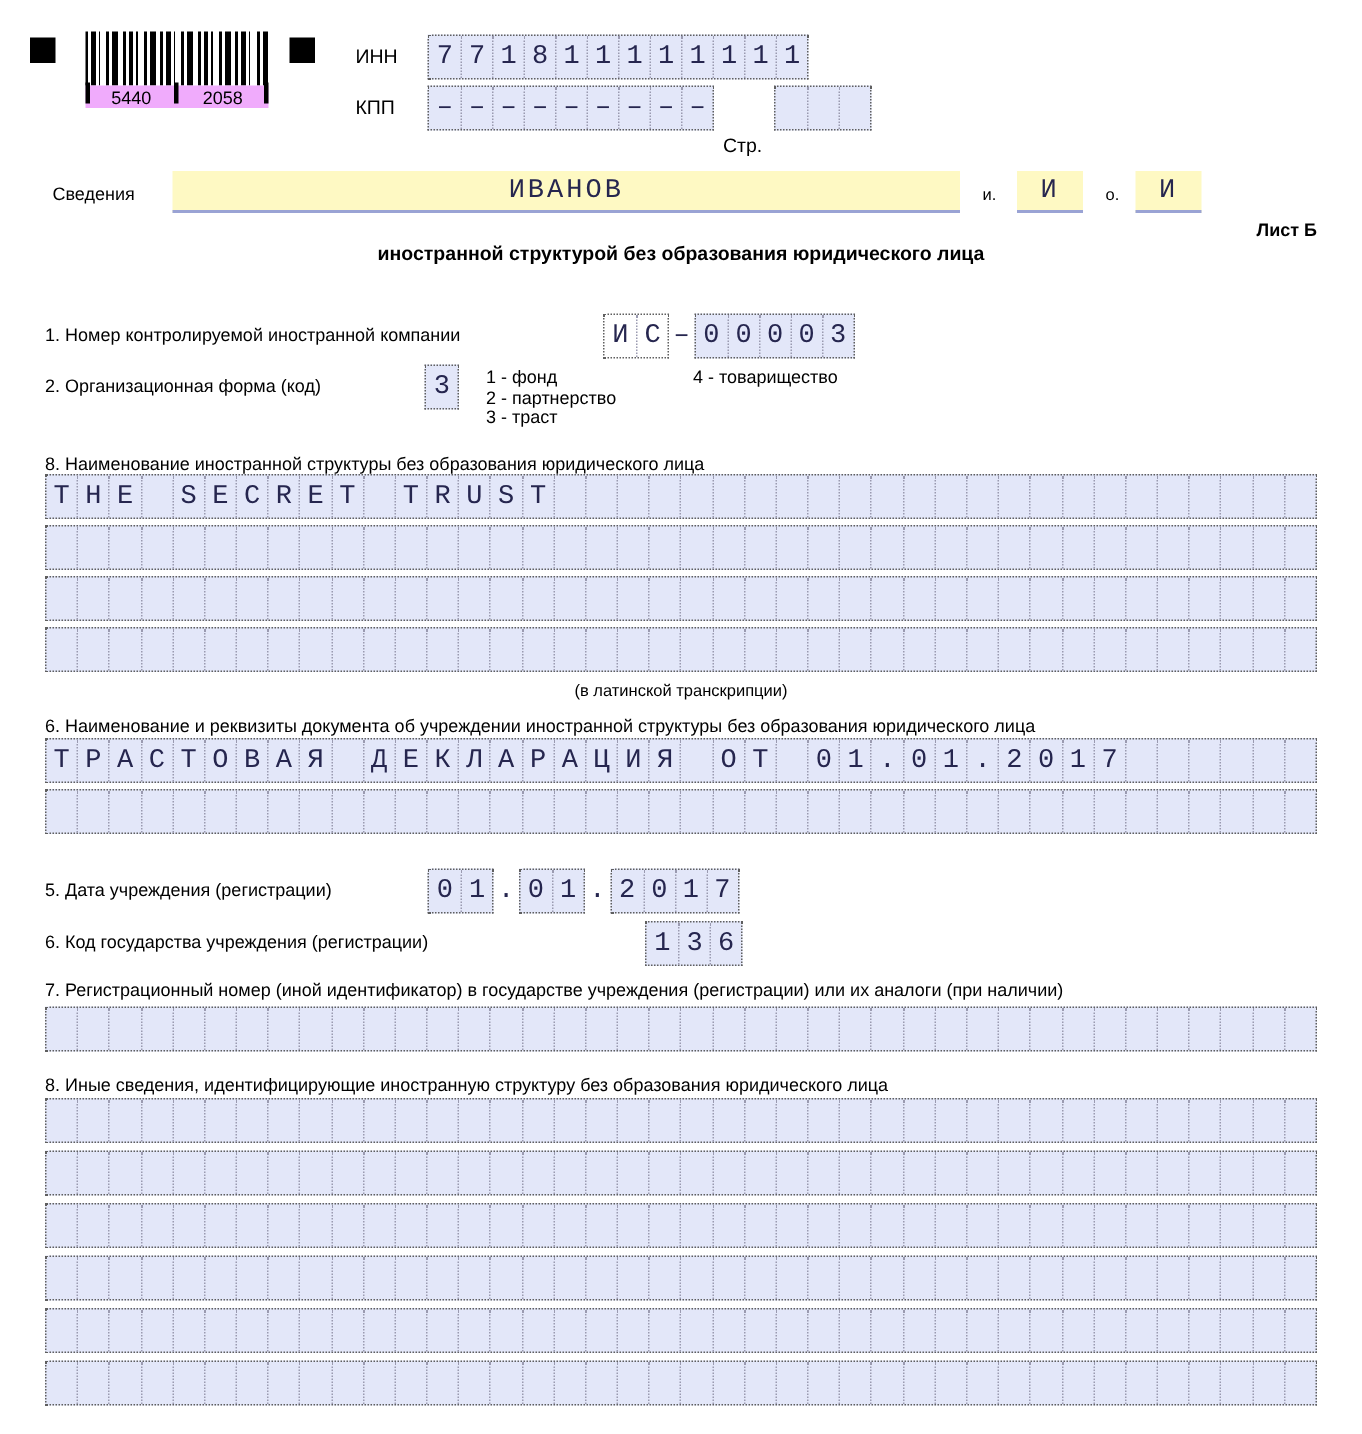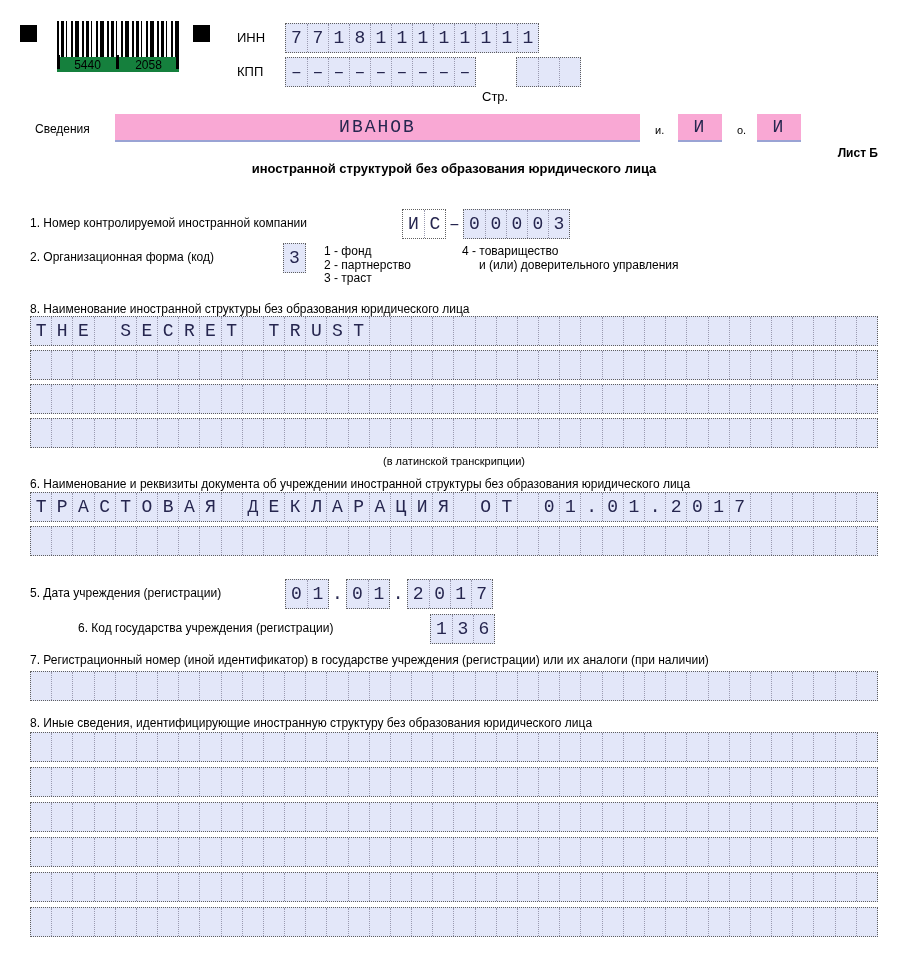--- a/index.html
+++ b/index.html
@@ -9,37 +9,37 @@
   .corner-square{width:17px;height:17px;background:#000;}
   
   .barcode-bars{width:122px;height:36px;
     background:repeating-linear-gradient(90deg,
       #000 0 2px,#fff 2px 4px,
       #000 4px 7px,#fff 7px 9px,
       #000 9px 10px,#fff 10px 14px,
       #000 14px 16px,#fff 16px 18px,
       #000 18px 22px,#fff 22px 25px);}
   .barcode-digits{position:relative;width:122px;display:flex;justify-content:space-around;
-    font-size:12px;color:#000;background:#15803d;padding-top:1px;}
+    font-size:12px;color:#000;background:#f0abfc;padding-top:1px;}
   .barcode-digits .stub{position:absolute;top:-2px;width:3px;height:14px;background:#000;}
   .stub.s-left{left:0;} .stub.s-mid{left:59px;} .stub.s-right{right:0;}
   
   .cellrow{display:inline-flex;background:#e3e7f9;border:1px dotted #5f5f5f;}
   .cellrow.white{background:#fff;}
   .cell{width:21px;height:28px;display:flex;align-items:center;justify-content:center;
     font-family:"Liberation Mono",monospace;font-size:18px;color:#26264f;
     border-left:1px dotted #9a9ab0;box-sizing:border-box;}
   .cell:first-child{border-left:none;}
   .bigrow{display:flex;width:848px;background:#e3e7f9;border:1px dotted #5f5f5f;
     height:30px;box-sizing:border-box;margin-bottom:4px;}
   .bigrow .cell{flex:1;width:auto;height:100%;}
   
   .id-label{font-size:13px;}
   
-  .fill-field{background:#f9a8d4;border-bottom:2px solid #9aa3d4;display:flex;
+  .fill-field{background:#fef9c3;border-bottom:2px solid #9aa3d4;display:flex;
     align-items:center;justify-content:center;font-family:"Liberation Mono",monospace;
     font-size:18px;color:#26264f;letter-spacing:2px;}
   
   .form-title{width:100%;text-align:center;font-weight:bold;font-size:13px;line-height:16px;}
   .sheet-label{font-weight:bold;font-size:12px;}
   .caption{font-size:11px;}
   .legend{font-size:12px;line-height:13.5px;}
   .legend .cont{padding-left:17px;}
   .sep-glyph{font-family:"Liberation Mono",monospace;font-size:18px;color:#26264f;
     display:inline-flex;align-items:center;padding:0 3px;}
@@ -127,21 +127,20 @@
 <div class="abs cellrow" style="left:283px;top:243px;">
     <span class="cell">3</span>
   </div>
 <div class="abs legend" style="left:324px;top:245px;">
   <div>1 - фонд</div>
   <div>2 - партнерство</div>
   <div>3 - траст</div>
 </div>
 <div class="abs legend" style="left:462px;top:245px;">
   <div>4 - товарищество</div>
-  <div class="cont">и (или) доверительного управления</div>
 </div>
 
 <span class="abs" style="left:30px;top:302px;">8. Наименование иностранной структуры без образования юридического лица</span>
 <div class="abs" style="left:30px;top:316px;">
   <div class="bigrow">
       <span class="cell">T</span>
       <span class="cell">H</span>
       <span class="cell">E</span>
       <span class="cell"></span>
       <span class="cell">S</span>
@@ -411,21 +410,21 @@
     </div>
   <span class="sep-glyph">.</span>
   <div class="cellrow">
       <span class="cell">2</span>
       <span class="cell">0</span>
       <span class="cell">1</span>
       <span class="cell">7</span>
     </div>
 </div>
 
-<span class="abs" style="left:30px;top:621px;margin-left:48px;">6. Код государства учреждения (регистрации)</span>
+<span class="abs" style="left:30px;top:621px;">6. Код государства учреждения (регистрации)</span>
 <div class="abs cellrow" style="left:430px;top:614px;">
     <span class="cell">1</span>
     <span class="cell">3</span>
     <span class="cell">6</span>
   </div>
 
 <span class="abs" style="left:30px;top:653px;">7. Регистрационный номер (иной идентификатор) в государстве учреждения (регистрации) или их аналоги (при наличии)</span>
 <div class="abs" style="left:30px;top:671px;">
   <div class="bigrow">
       <span class="cell"></span>

